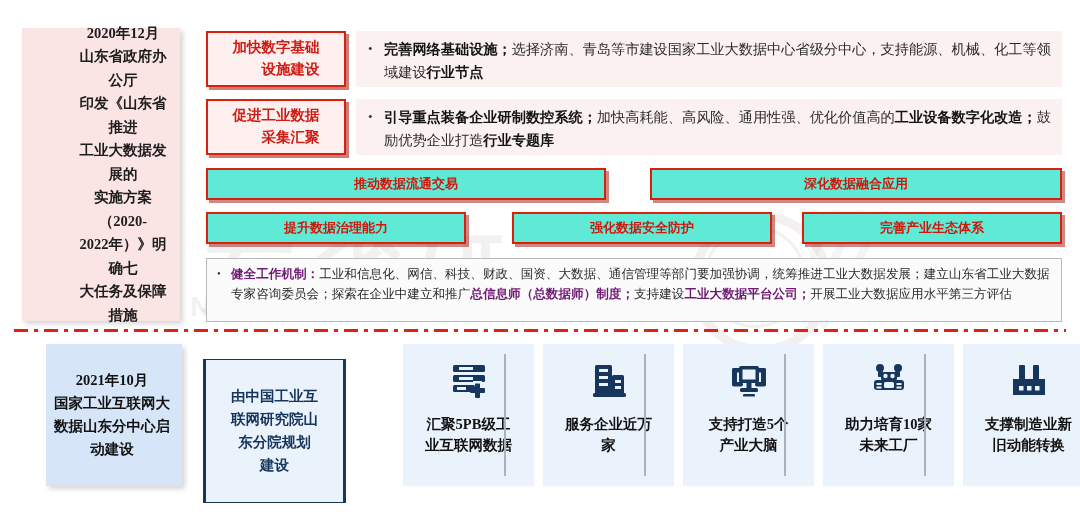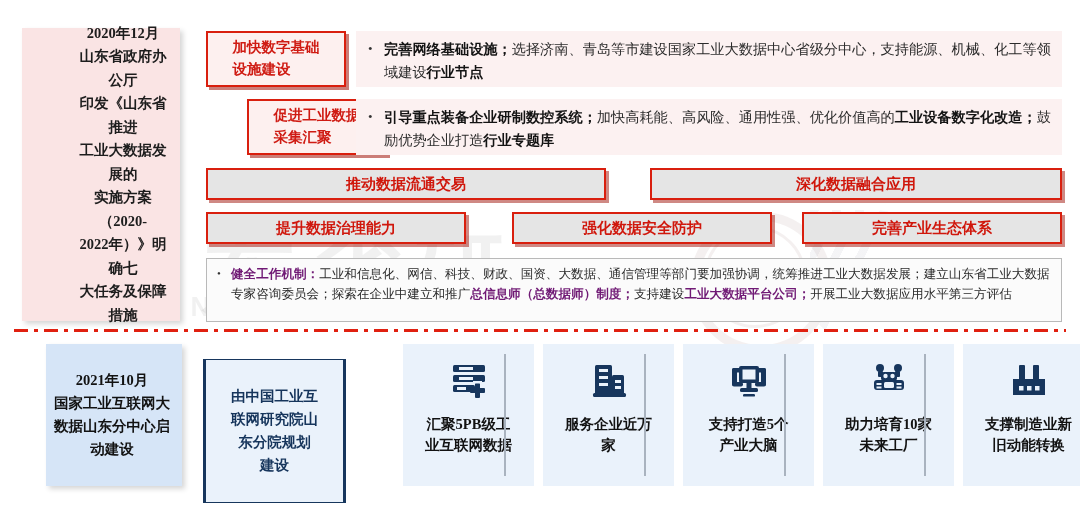--- a/index.html
+++ b/index.html
@@ -91,30 +91,30 @@
 
   
   .red-tag {
     position: absolute;
     border: 2px solid #d91f0e;
     background: #fdf0ef;
     box-shadow: 3px 3px 0 rgba(160,20,10,0.55);
     display: flex;
     align-items: center;
     justify-content: center;
-    text-align: left;
+    text-align: right;
     color: #cf1b13;
     font-weight: 700;
     font-size: 14.5px;
     line-height: 1.5;
     box-sizing: border-box;
     white-space: pre-line;
   }
   #tag-0 { left: 206px; top: 31px; width: 140px; height: 56px; }
-  #tag-1 { left: 206px; top: 99px; width: 140px; height: 56px; margin-left: 41px; }
+  #tag-1 { left: 206px; top: 99px; width: 140px; height: 56px; }
 
   
   .bullet-box {
     position: absolute;
     background: #fcf1f1;
     box-sizing: border-box;
     padding: 7px 10px 7px 12px;
     display: flex;
     align-items: flex-start;
   }
@@ -132,28 +132,28 @@
     font-size: 14.2px;
     line-height: 1.62;
     color: #2b2b2b;
   }
   .bullet-text .bold { font-weight: 700; color: #141414; }
 
   
   .pill {
     position: absolute;
     border: 2px solid #d91f0e;
-    background: #e5e5e5;
+    background: #5eead4;
     box-shadow: 3px 3px 0 rgba(160,20,10,0.5);
     display: flex;
     align-items: center;
     justify-content: center;
     color: #d0170c;
     font-weight: 700;
-    font-size: 15px;
+    font-size: 13px;
     box-sizing: border-box;
   }
   #pill-0 { left: 206px; top: 168px; width: 400px; height: 32px; }
   #pill-1 { left: 650px; top: 168px; width: 412px; height: 32px; }
   #pill-2 { left: 206px; top: 212px; width: 260px; height: 32px; }
   #pill-3 { left: 512px; top: 212px; width: 260px; height: 32px; }
   #pill-4 { left: 802px; top: 212px; width: 260px; height: 32px; }
 
   
   #measure-box {

